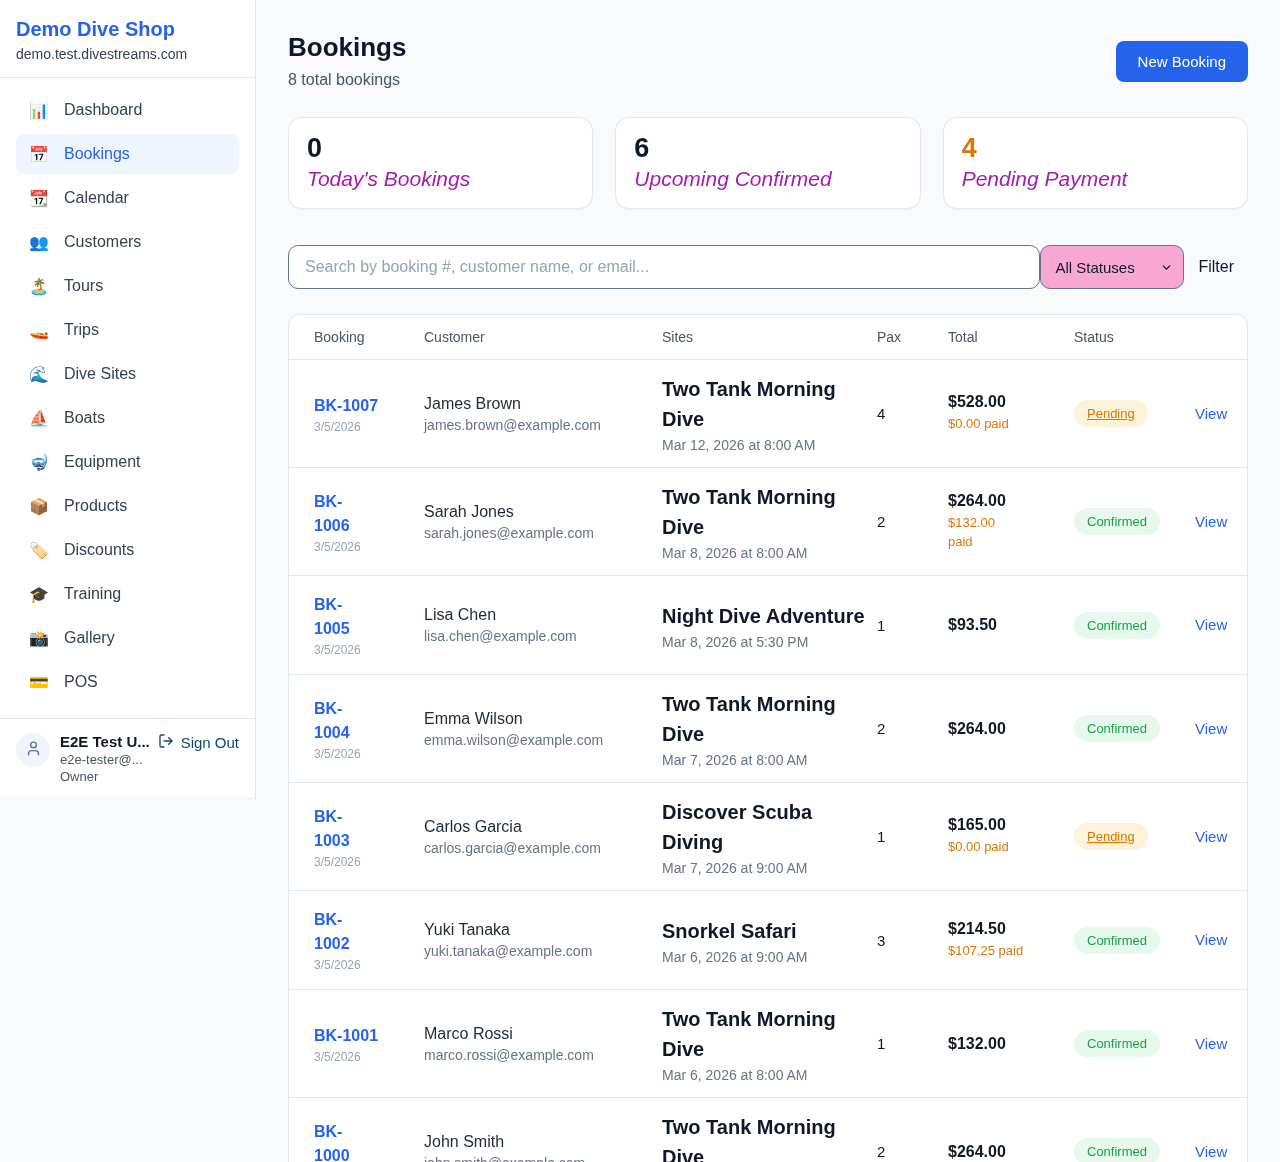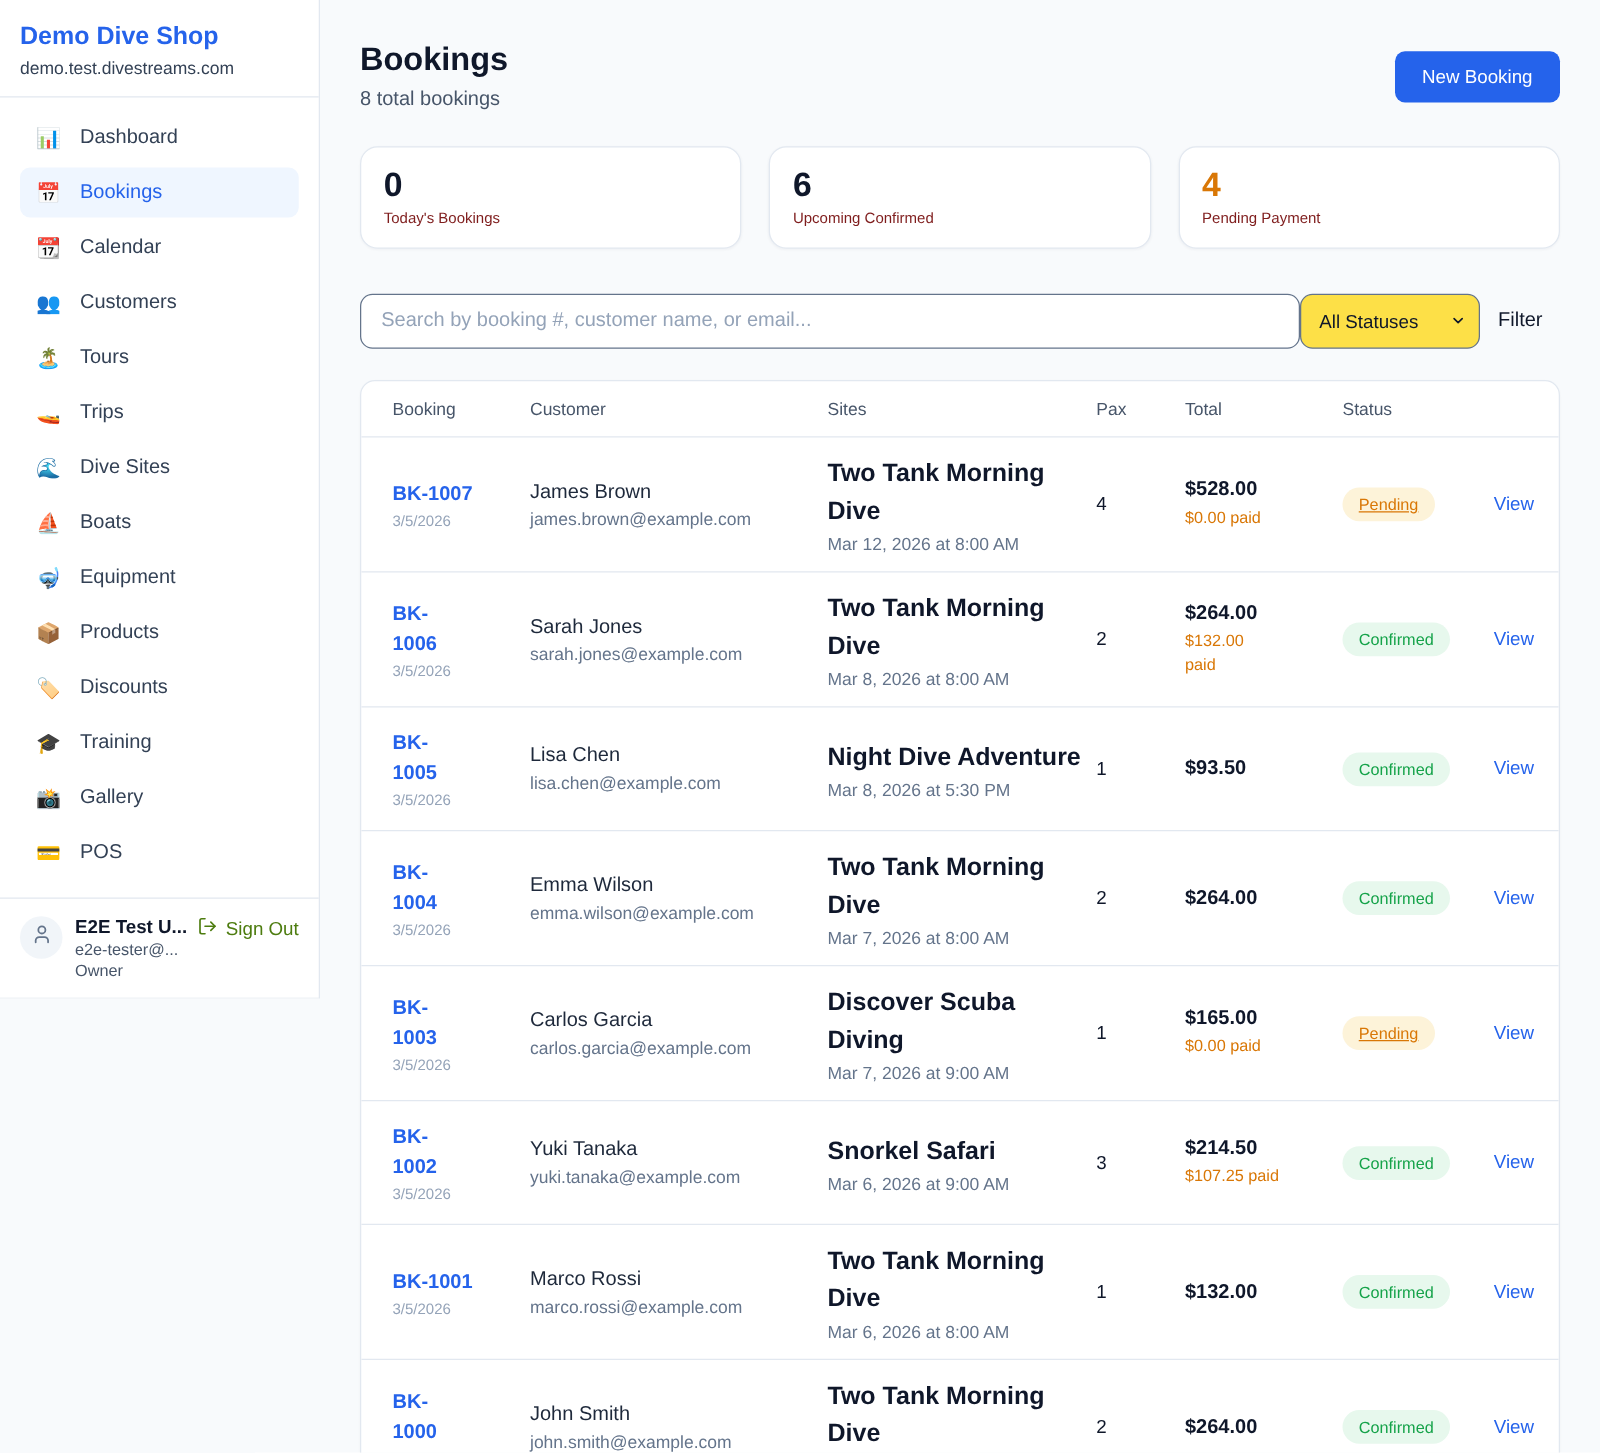--- a/index.html
+++ b/index.html
@@ -50,21 +50,21 @@
     background: #f1f5f9; color: #64748b;
     display: flex; align-items: center; justify-content: center;
     flex: none;
   }
   .user-info { flex: 1; margin-left: 10px; min-width: 0; }
   .user-name { font-size: 15px; font-weight: 700; color: #0f172a; }
   .user-email { font-size: 13px; color: #475569; margin-top: 2px; }
   .user-role { font-size: 13px; color: #475569; margin-top: 2px; }
   .signout {
     display: flex; align-items: center; gap: 7px;
-    color: #4d7c0f; font-size: 15px; cursor: pointer; flex: none;
+    color: #0c4a6e; font-size: 15px; cursor: pointer; flex: none;
   }
 
   
   .main { position: absolute; left: 256px; top: 0; width: 1024px; padding: 32px; }
 
   .page-header { display: flex; justify-content: space-between; align-items: flex-start; }
   .page-title { font-size: 26px; font-weight: 700; color: #0f172a; }
   .page-subtitle { font-size: 16px; color: #475569; margin-top: 8px; }
   .btn-primary {
     background: #2563eb; color: #ffffff;
@@ -80,36 +80,36 @@
   .stat-card {
     flex: 1;
     background: #ffffff;
     border: 1px solid #e2e8f0;
     border-radius: 14px;
     box-shadow: 0 1px 2px rgba(15,23,42,0.04);
     padding: 15px 18px 17px 18px;
   }
   .stat-value { font-size: 27px; font-weight: 700; color: #0f172a; line-height: 1.15; }
   .stat-value.accent { color: #d97706; }
-  .stat-label { font-size: 12px; color: #7f1d1d; margin-top: 3px; }
+  .stat-label { font-size: 21px; color: #a21caf; margin-top: 3px; font-style: italic; }
 
   .filter-row { display: flex; align-items: center; gap: 0; margin-top: 36px; }
   .search-input {
     flex: 1; height: 44px;
     border: 1px solid #64748b; border-radius: 10px;
     padding: 0 16px; font-size: 16px; color: #0f172a;
     background: #ffffff; outline: none;
     font-family: "Liberation Sans", sans-serif;
   }
   .search-input::placeholder { color: #94a3b8; }
   .select-wrap { position: relative; flex: none; }
   .status-select {
     height: 44px; width: 144px;
     border: 1px solid #64748b; border-radius: 10px;
-    background: #fde047; color: #0f172a;
+    background: #f9a8d4; color: #0f172a;
     font-size: 15px; padding: 0 30px 0 14px;
     appearance: none; -webkit-appearance: none;
     font-family: "Liberation Sans", sans-serif;
     cursor: pointer;
   }
   .select-chevron { position: absolute; right: 11px; top: 15px; pointer-events: none; color: #0f172a; }
   .filter-btn {
     background: none; border: none;
     font-size: 16px; font-weight: 500; color: #0f172a;
     padding: 0 14px; cursor: pointer;

